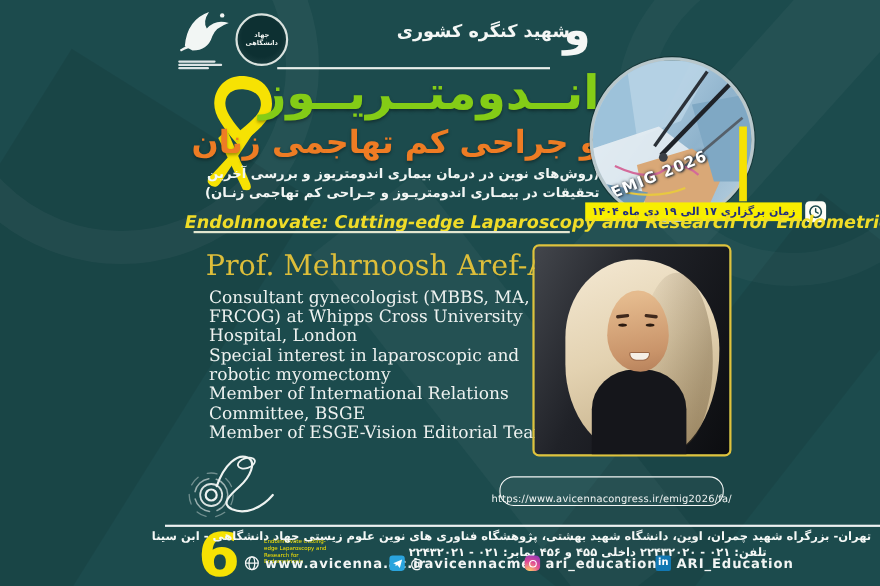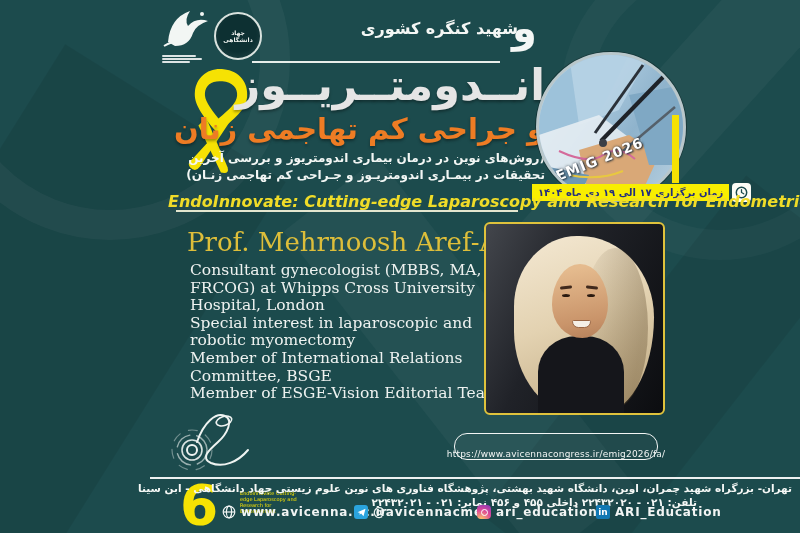--- a/index.html
+++ b/index.html
@@ -23,21 +23,21 @@
   
   .congress-l1{right:282px;top:19px;color:#f4f7f5;font-size:16px;font-weight:bold;white-space:nowrap;}
   .congress-vav{left:512px;top:8px;color:#f4f7f5;font-size:40px;font-weight:bold;line-height:1;}
   .congress-l2{right:380px;top:44px;color:#f4f7f5;font-size:14px;font-weight:bold;white-space:nowrap;}
   .congress-underline{left:252px;top:61px;width:248px;height:2px;background:#e8eeea;}
 
   
   .ribbon{left:172px;top:68px;transform:rotate(6deg);}
 
   
-  .title1{right:255px;top:60px;color:#e5e5e5;font-size:43px;font-weight:bold;white-space:nowrap;
+  .title1{right:255px;top:60px;color:#84cc16;font-size:43px;font-weight:bold;white-space:nowrap;
           text-shadow:0 2px 3px rgba(0,0,0,.35);}
   .title2{right:255px;top:112px;color:#ee7c24;font-size:29px;font-weight:bold;white-space:nowrap;
           text-shadow:0 2px 3px rgba(0,0,0,.35);}
   .subfa{right:255px;color:#f2f6f4;font-size:12px;font-weight:bold;white-space:nowrap;}
   .subfa1{top:151px;} .subfa2{top:168px;}
 
   
   .emig{left:536px;top:52px;width:144px;height:144px;border-radius:50%;
         border:3px solid #b9c7cb;overflow:hidden;
         background:linear-gradient(125deg,#cfe0ec 0%,#a9c8dd 35%,#8fb3cc 60%,#bcd3e2 100%);

